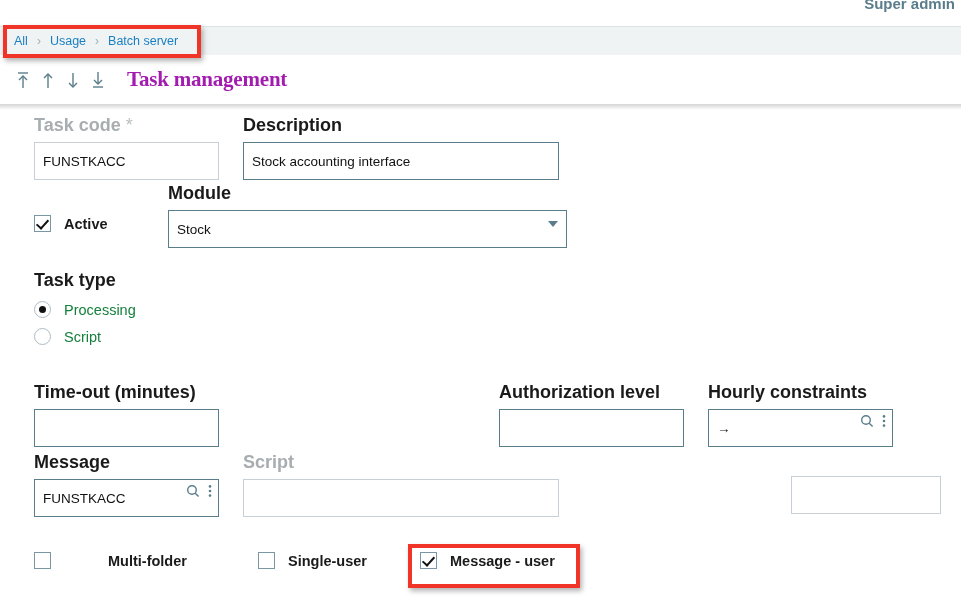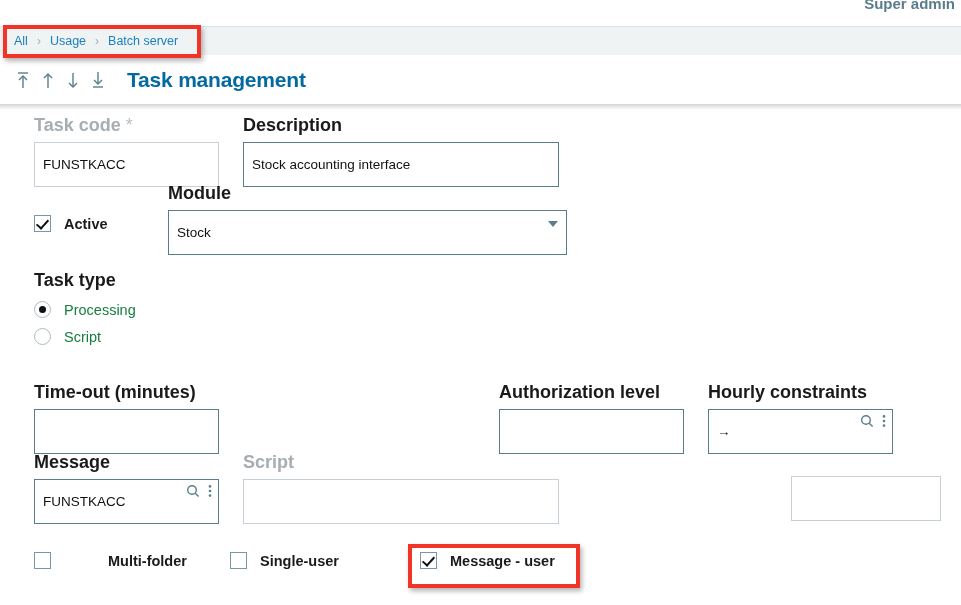--- a/index.html
+++ b/index.html
@@ -93,22 +93,23 @@
   }
   .nav-icon {
     width: 18px;
     height: 20px;
     display: block;
     cursor: pointer;
   }
   .page-title {
     font-size: 21px;
     font-weight: bold;
-    color: #0369a1;
+    color: #a21caf;
     letter-spacing: -0.2px;
+    font-family: Liberation Serif, serif;
   }
 
   
   .header-divider {
     position: absolute;
     top: 104px; left: 0; right: 0;
     height: 6px;
     background: linear-gradient(to bottom, rgba(0,0,0,0.17), rgba(0,0,0,0));
     z-index: 3;
   }
@@ -128,21 +129,21 @@
     color: #1a1a1a;
     display: block;
     margin-bottom: 6px;
     white-space: nowrap;
   }
   .lbl.disabled { color: #a7adb0; font-weight: bold; }
   .req { color: #b9bec1; font-weight: normal; }
 
   .inp {
     box-sizing: border-box;
-    height: 45px;
+    height: 38px;
     border: 1px solid #5a7d8c;
     background: #ffffff;
     font-family: "Liberation Sans", sans-serif;
     font-size: 13.5px;
     color: #111111;
     padding: 0 8px;
     outline: none;
     display: block;
     width: 100%;
   }
@@ -391,21 +392,21 @@
 
   <div class="fld" style="left:791px; top:366px; width:150px;">
     <input class="inp light" value="" style="">
   </div>
 
   <div class="fld cbx-row" style="left:34px; top:442px;gap:44px;">
     <span class="cbx"></span>
     <span class="cbx-lbl">Multi-folder</span>
   </div>
 
-  <div class="fld cbx-row" style="left:230px; top:442px;">
+  <div class="fld cbx-row" style="left:258px; top:442px;">
     <span class="cbx"></span>
     <span class="cbx-lbl">Single-user</span>
   </div>
 
   <div class="fld cbx-row" style="left:420px; top:442px;">
     <span class="cbx checked"></span>
     <span class="cbx-lbl">Message - user</span>
   </div>
 
   <div class="anno-msg"></div>

